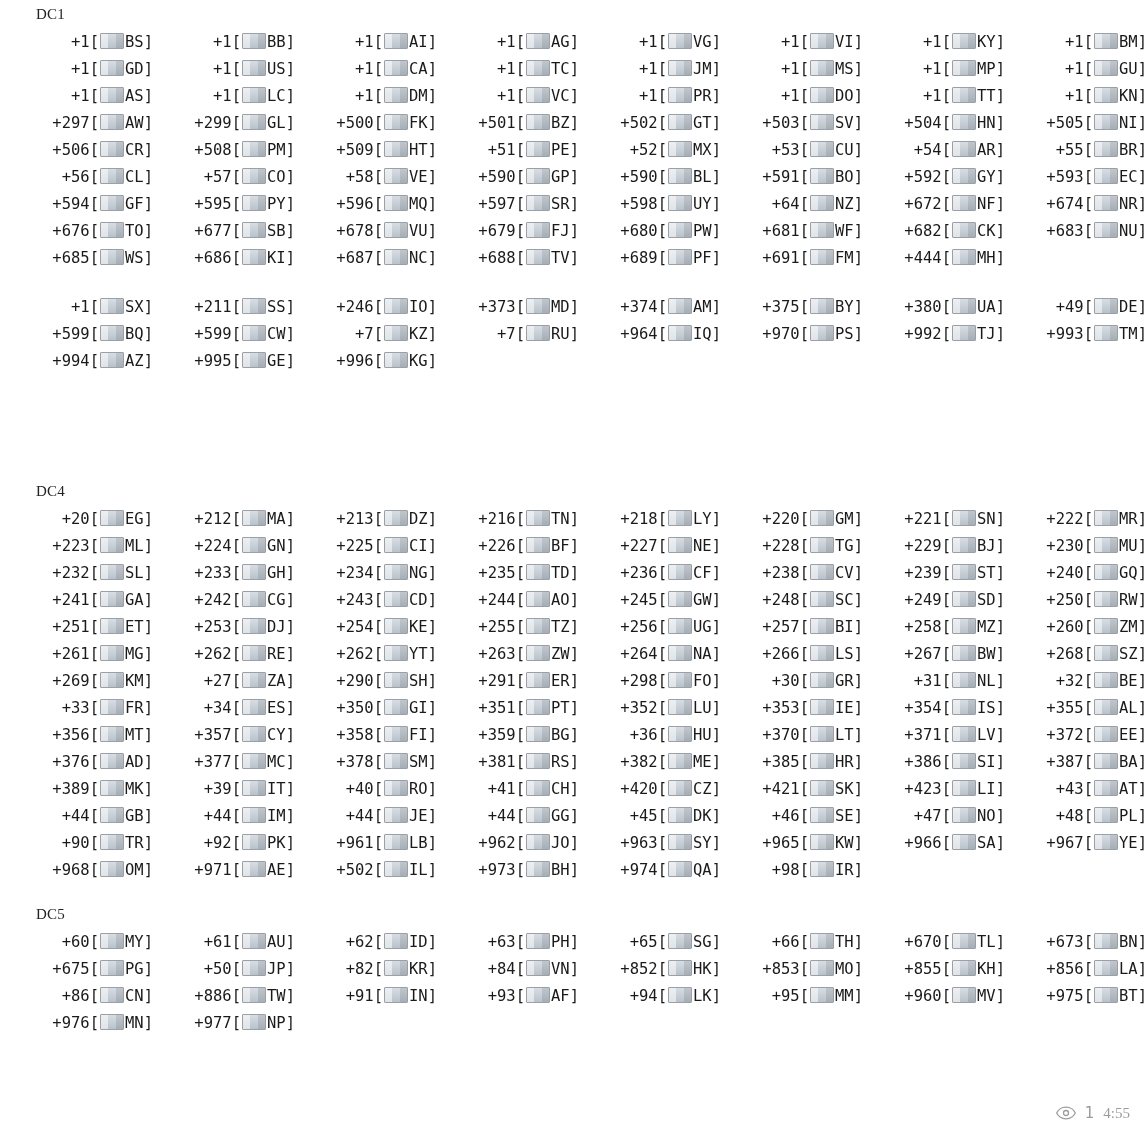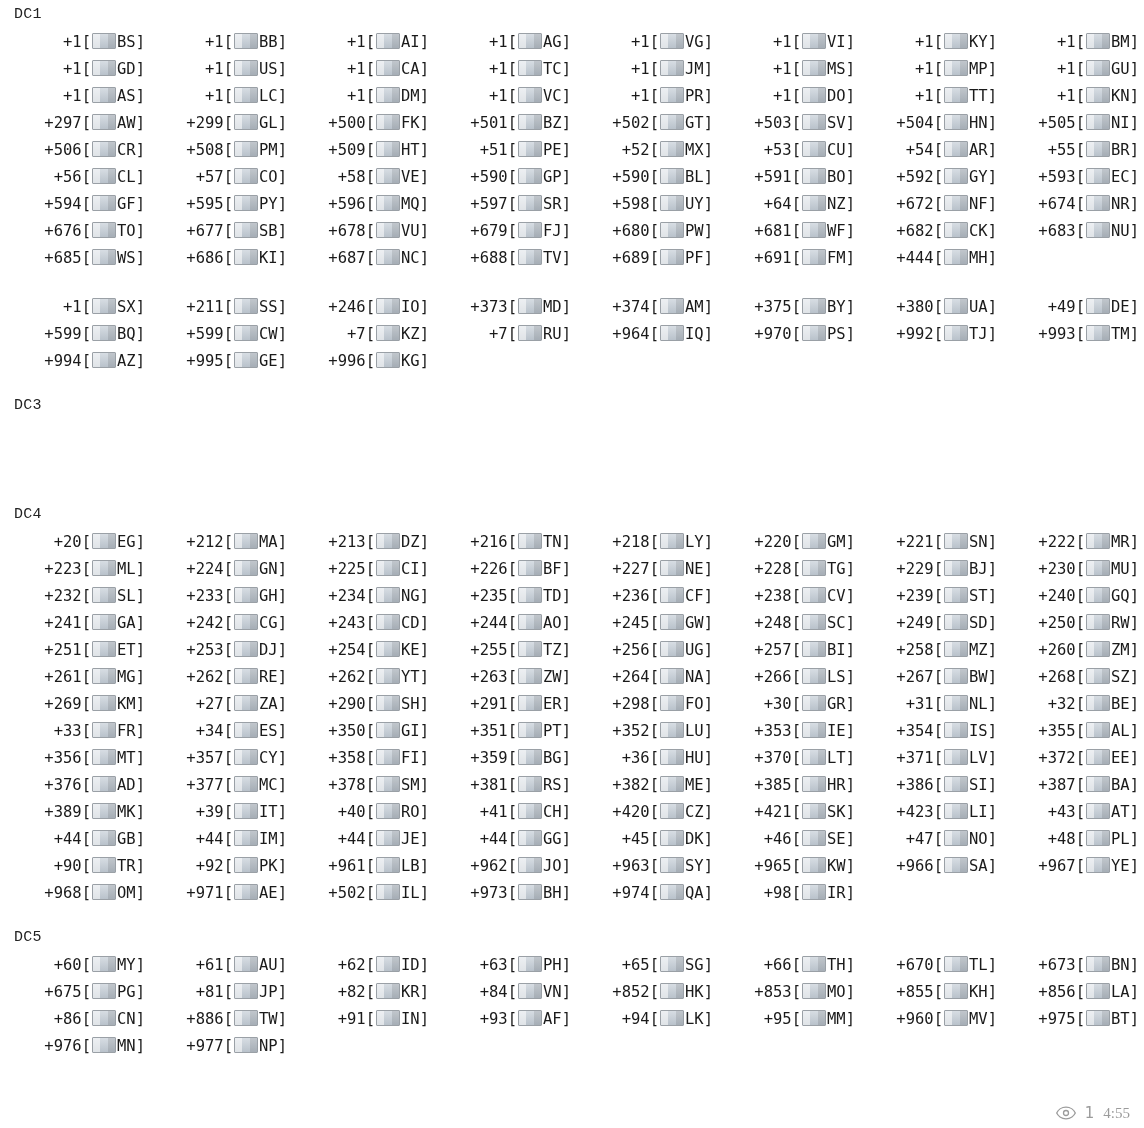--- a/index.html
+++ b/index.html
@@ -15,32 +15,32 @@
     position: relative;
     overflow: hidden;
   }
   .page {
     padding: 6px 0 0 0;
   }
   .group {
     margin: 0;
   }
   .group-title {
-    font-family: Liberation Mono, monospace;
+    font-family: Liberation Serif, serif;
     font-size: 15px;
     color: #222;
-    padding: 0 0 6px 14px;
+    padding: 0 0 6px 36px;
     letter-spacing: 0.2px;
   }
   .grid {
     display: grid;
     grid-template-columns: repeat(8, 142px);
     column-gap: 0px;
     row-gap: 0px;
-    padding-left: 12px;
+    padding-left: 20px;
   }
   .cell {
     height: 27px;
     line-height: 27px;
     font-size: 15.5px;
     text-align: right;
     padding-right: 9px;
     white-space: nowrap;
     font-variant-numeric: tabular-nums;
   }
@@ -195,21 +195,20 @@
           <div class="cell"><span class="code">+970</span><span>[</span><span class="fl" title="PS"></span><span>PS</span><span>]</span></div>
           <div class="cell"><span class="code">+992</span><span>[</span><span class="fl" title="TJ"></span><span>TJ</span><span>]</span></div>
           <div class="cell"><span class="code">+993</span><span>[</span><span class="fl" title="TM"></span><span>TM</span><span>]</span></div>
           <div class="cell"><span class="code">+994</span><span>[</span><span class="fl" title="AZ"></span><span>AZ</span><span>]</span></div>
           <div class="cell"><span class="code">+995</span><span>[</span><span class="fl" title="GE"></span><span>GE</span><span>]</span></div>
           <div class="cell"><span class="code">+996</span><span>[</span><span class="fl" title="KG"></span><span>KG</span><span>]</span></div>
         </div>
       </div>
       <div class="spacer-gap"></div>
       <div class="group">
-        <div class="group-title">DC3</div>
         <div class="empty-block"></div>
       </div>
       <div class="spacer-gap"></div>
       <div class="group">
         <div class="group-title">DC4</div>
         <div class="grid">
           <div class="cell"><span class="code">+20</span><span>[</span><span class="fl" title="EG"></span><span>EG</span><span>]</span></div>
           <div class="cell"><span class="code">+212</span><span>[</span><span class="fl" title="MA"></span><span>MA</span><span>]</span></div>
           <div class="cell"><span class="code">+213</span><span>[</span><span class="fl" title="DZ"></span><span>DZ</span><span>]</span></div>
           <div class="cell"><span class="code">+216</span><span>[</span><span class="fl" title="TN"></span><span>TN</span><span>]</span></div>
@@ -327,21 +326,21 @@
         <div class="grid">
           <div class="cell"><span class="code">+60</span><span>[</span><span class="fl" title="MY"></span><span>MY</span><span>]</span></div>
           <div class="cell"><span class="code">+61</span><span>[</span><span class="fl" title="AU"></span><span>AU</span><span>]</span></div>
           <div class="cell"><span class="code">+62</span><span>[</span><span class="fl" title="ID"></span><span>ID</span><span>]</span></div>
           <div class="cell"><span class="code">+63</span><span>[</span><span class="fl" title="PH"></span><span>PH</span><span>]</span></div>
           <div class="cell"><span class="code">+65</span><span>[</span><span class="fl" title="SG"></span><span>SG</span><span>]</span></div>
           <div class="cell"><span class="code">+66</span><span>[</span><span class="fl" title="TH"></span><span>TH</span><span>]</span></div>
           <div class="cell"><span class="code">+670</span><span>[</span><span class="fl" title="TL"></span><span>TL</span><span>]</span></div>
           <div class="cell"><span class="code">+673</span><span>[</span><span class="fl" title="BN"></span><span>BN</span><span>]</span></div>
           <div class="cell"><span class="code">+675</span><span>[</span><span class="fl" title="PG"></span><span>PG</span><span>]</span></div>
-          <div class="cell"><span class="code">+81</span><span>[</span><span class="fl" title="JP"></span><span>JP</span><span>]</span></div>
+          <div class="cell"><span class="code">+50</span><span>[</span><span class="fl" title="JP"></span><span>JP</span><span>]</span></div>
           <div class="cell"><span class="code">+82</span><span>[</span><span class="fl" title="KR"></span><span>KR</span><span>]</span></div>
           <div class="cell"><span class="code">+84</span><span>[</span><span class="fl" title="VN"></span><span>VN</span><span>]</span></div>
           <div class="cell"><span class="code">+852</span><span>[</span><span class="fl" title="HK"></span><span>HK</span><span>]</span></div>
           <div class="cell"><span class="code">+853</span><span>[</span><span class="fl" title="MO"></span><span>MO</span><span>]</span></div>
           <div class="cell"><span class="code">+855</span><span>[</span><span class="fl" title="KH"></span><span>KH</span><span>]</span></div>
           <div class="cell"><span class="code">+856</span><span>[</span><span class="fl" title="LA"></span><span>LA</span><span>]</span></div>
           <div class="cell"><span class="code">+86</span><span>[</span><span class="fl" title="CN"></span><span>CN</span><span>]</span></div>
           <div class="cell"><span class="code">+886</span><span>[</span><span class="fl" title="TW"></span><span>TW</span><span>]</span></div>
           <div class="cell"><span class="code">+91</span><span>[</span><span class="fl" title="IN"></span><span>IN</span><span>]</span></div>
           <div class="cell"><span class="code">+93</span><span>[</span><span class="fl" title="AF"></span><span>AF</span><span>]</span></div>

